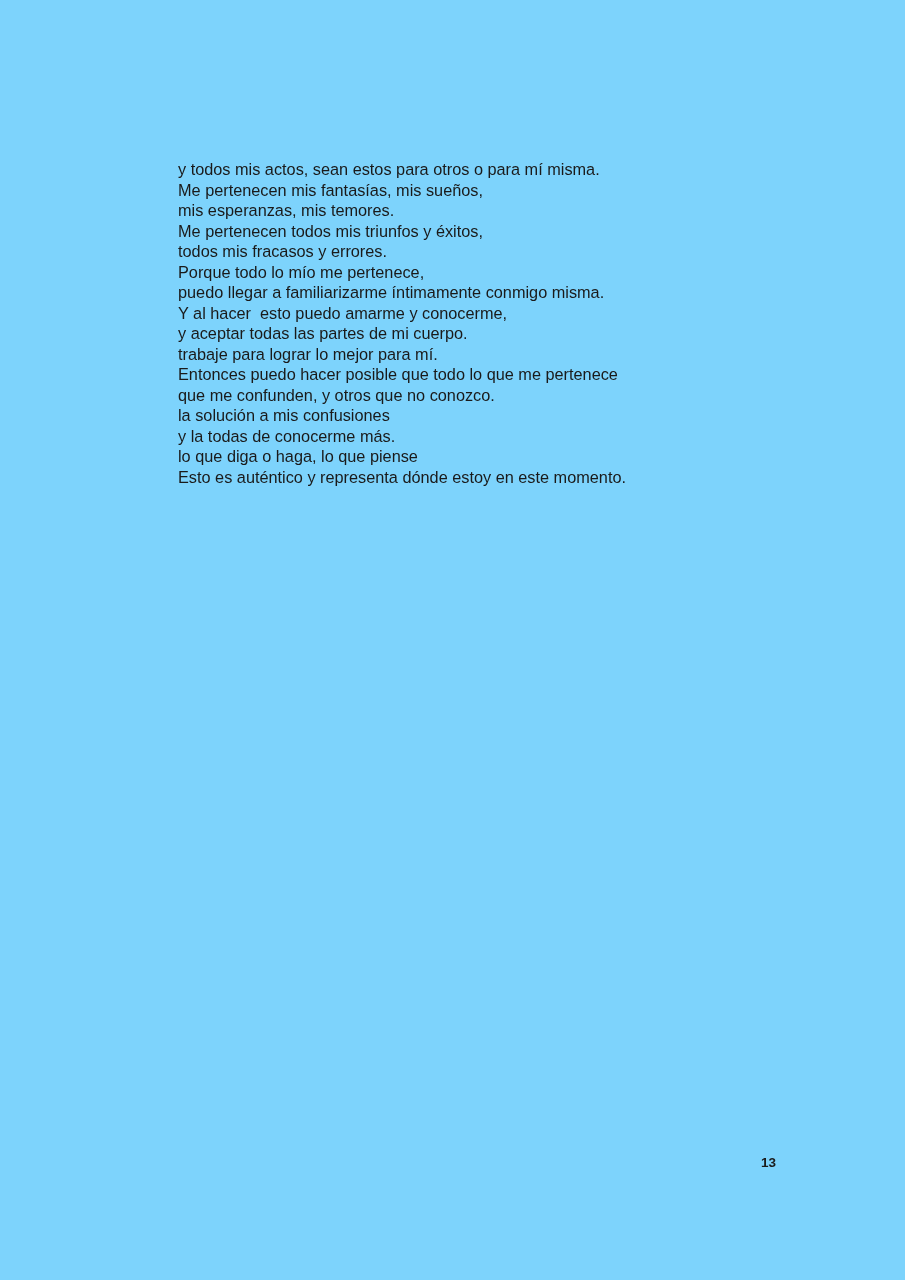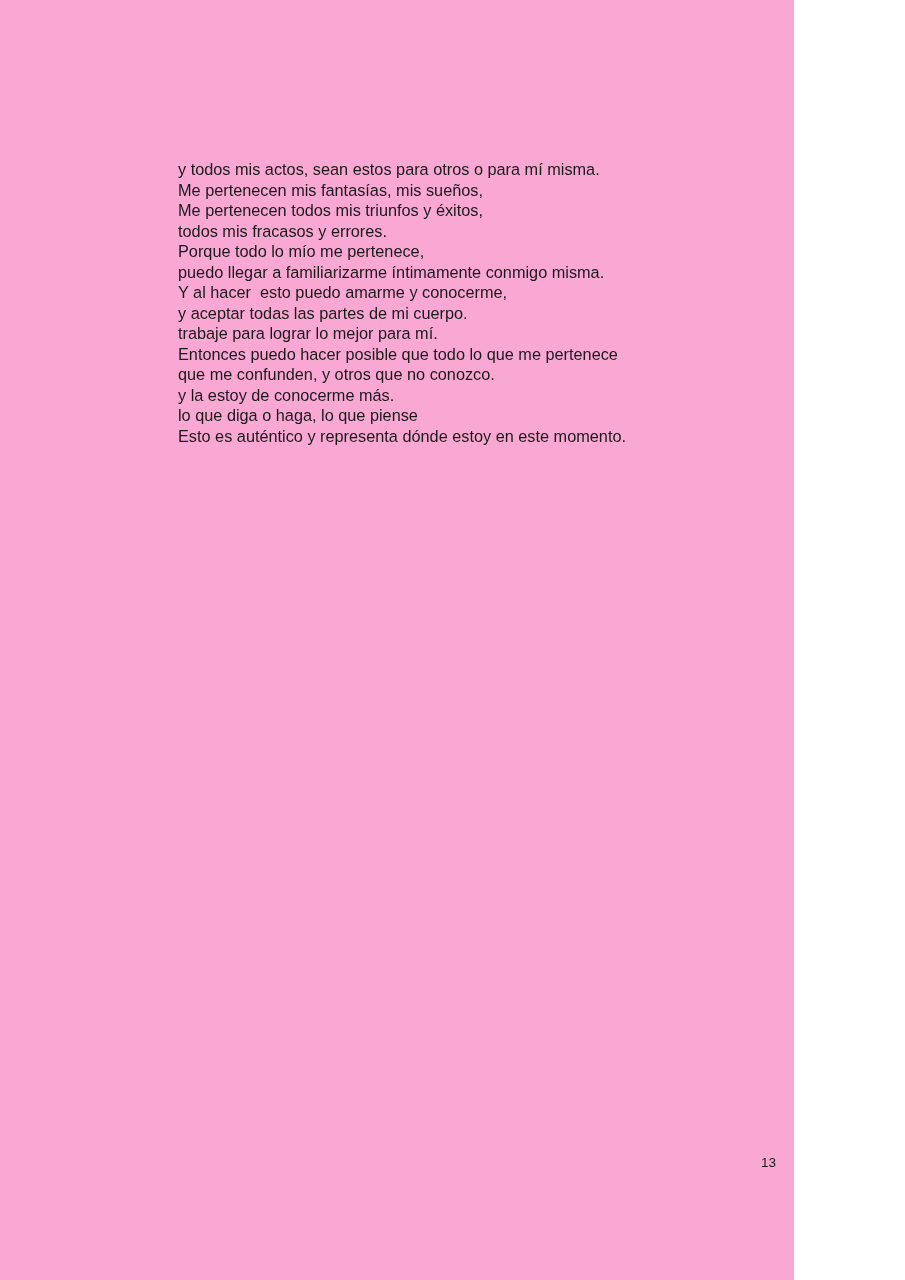--- a/index.html
+++ b/index.html
@@ -12,23 +12,23 @@
       height: 1280px;
       position: relative;
       overflow: hidden;
       font-family: "Liberation Sans", sans-serif;
       color: #1a1a1a;
     }
     .page {
       position: absolute;
       left: 0;
       top: 0;
-      width: 794px;
+      width: 905px;
       height: 1280px;
-      background: #f9a8d4;
+      background: #7dd3fc;
     }
     .body-text {
       position: absolute;
       left: 178px;
       top: 159px;
       width: 620px;
       margin: 0;
       padding: 0;
       list-style: none;
     }
@@ -39,36 +39,39 @@
       white-space: pre;
       color: #1a1a1a;
     }
     .page-number {
       position: absolute;
       left: 761px;
       top: 1155px;
       font-size: 13.5px;
       line-height: 16px;
       color: #1a1a1a;
+      font-weight: bold;
     }
   </style>
 </head>
 <body>
 
 <div class="page">
   <div class="body-text">
     <div class="line">y todos mis actos, sean estos para otros o para mí misma.</div>
     <div class="line">Me pertenecen mis fantasías, mis sueños,</div>
+    <div class="line">mis esperanzas, mis temores.</div>
     <div class="line">Me pertenecen todos mis triunfos y éxitos,</div>
     <div class="line">todos mis fracasos y errores.</div>
     <div class="line">Porque todo lo mío me pertenece,</div>
     <div class="line">puedo llegar a familiarizarme íntimamente conmigo misma.</div>
     <div class="line">Y al hacer  esto puedo amarme y conocerme,</div>
     <div class="line">y aceptar todas las partes de mi cuerpo.</div>
     <div class="line">trabaje para lograr lo mejor para mí.</div>
     <div class="line">Entonces puedo hacer posible que todo lo que me pertenece</div>
     <div class="line">que me confunden, y otros que no conozco.</div>
-    <div class="line">y la estoy de conocerme más.</div>
+    <div class="line">la solución a mis confusiones</div>
+    <div class="line">y la todas de conocerme más.</div>
     <div class="line">lo que diga o haga, lo que piense</div>
     <div class="line">Esto es auténtico y representa dónde estoy en este momento.</div>
   </div>
   <div class="page-number">13</div>
 </div>
 
 </body></html>

